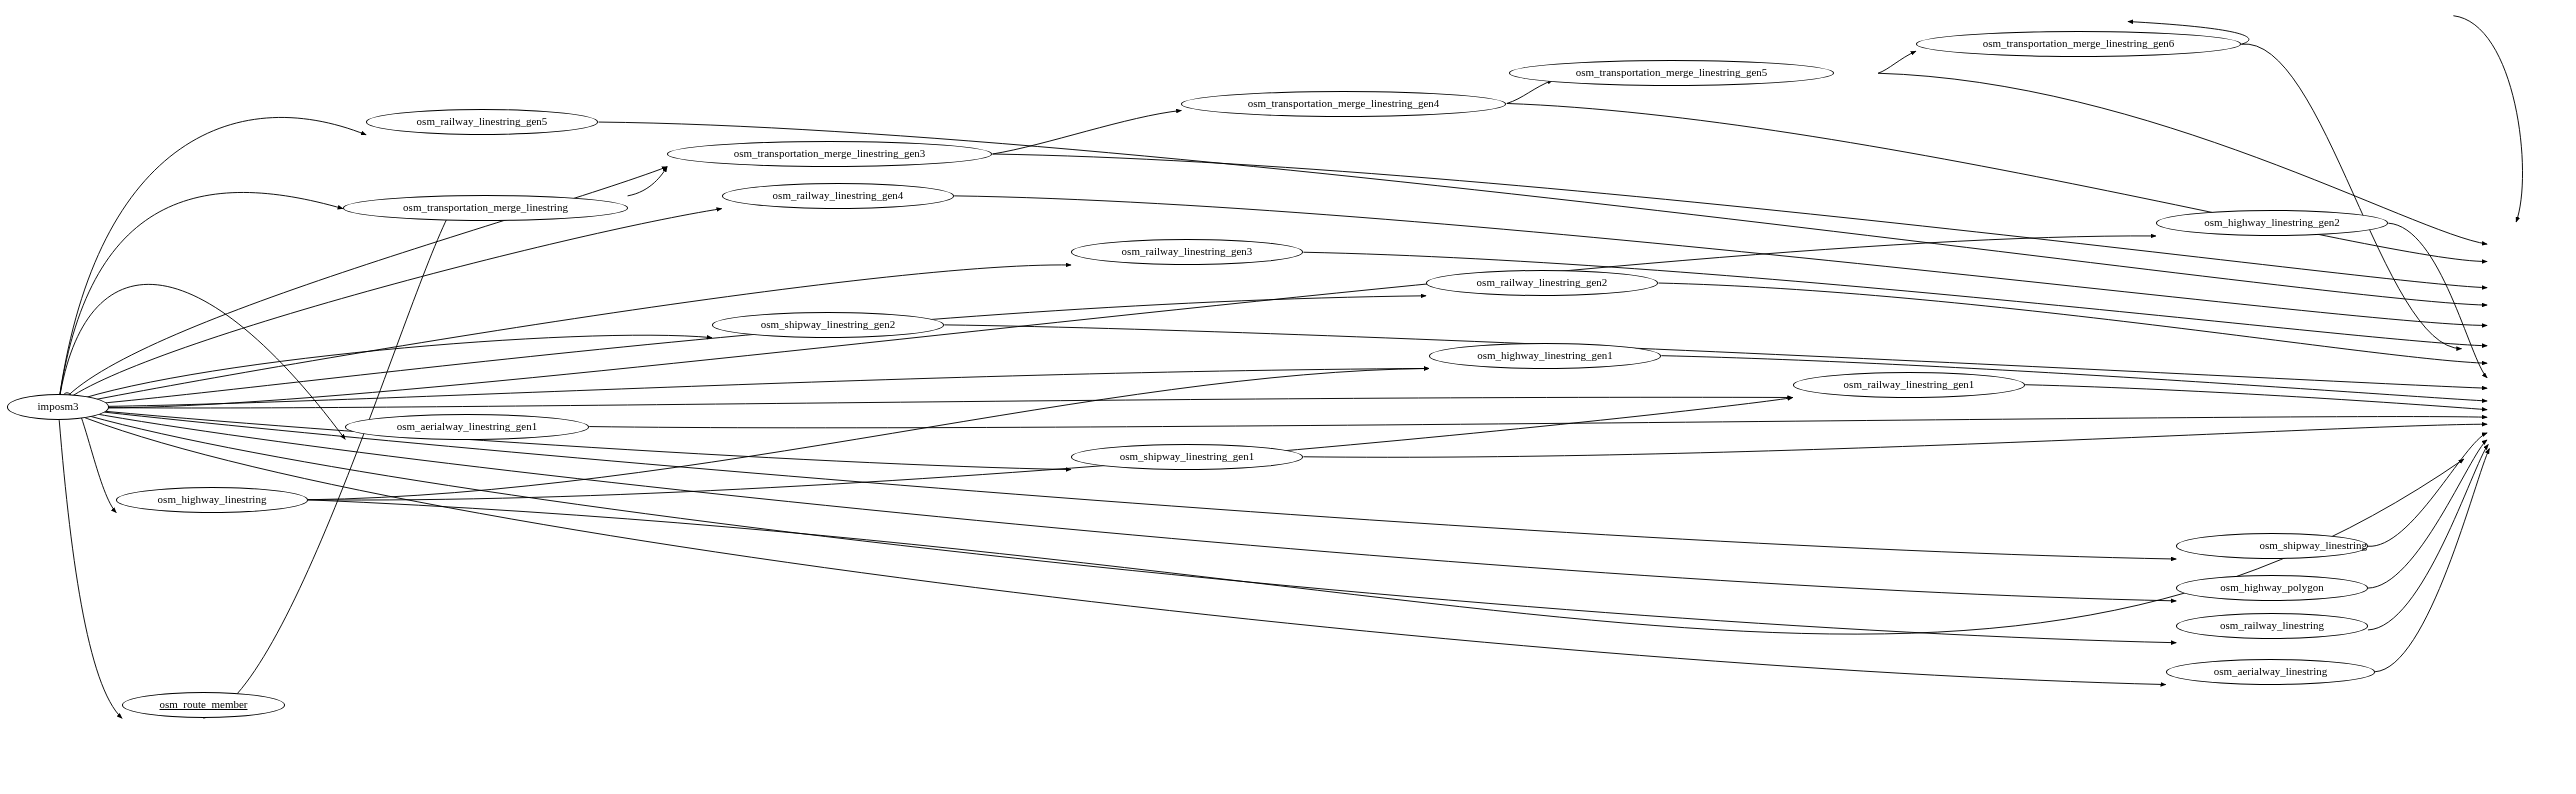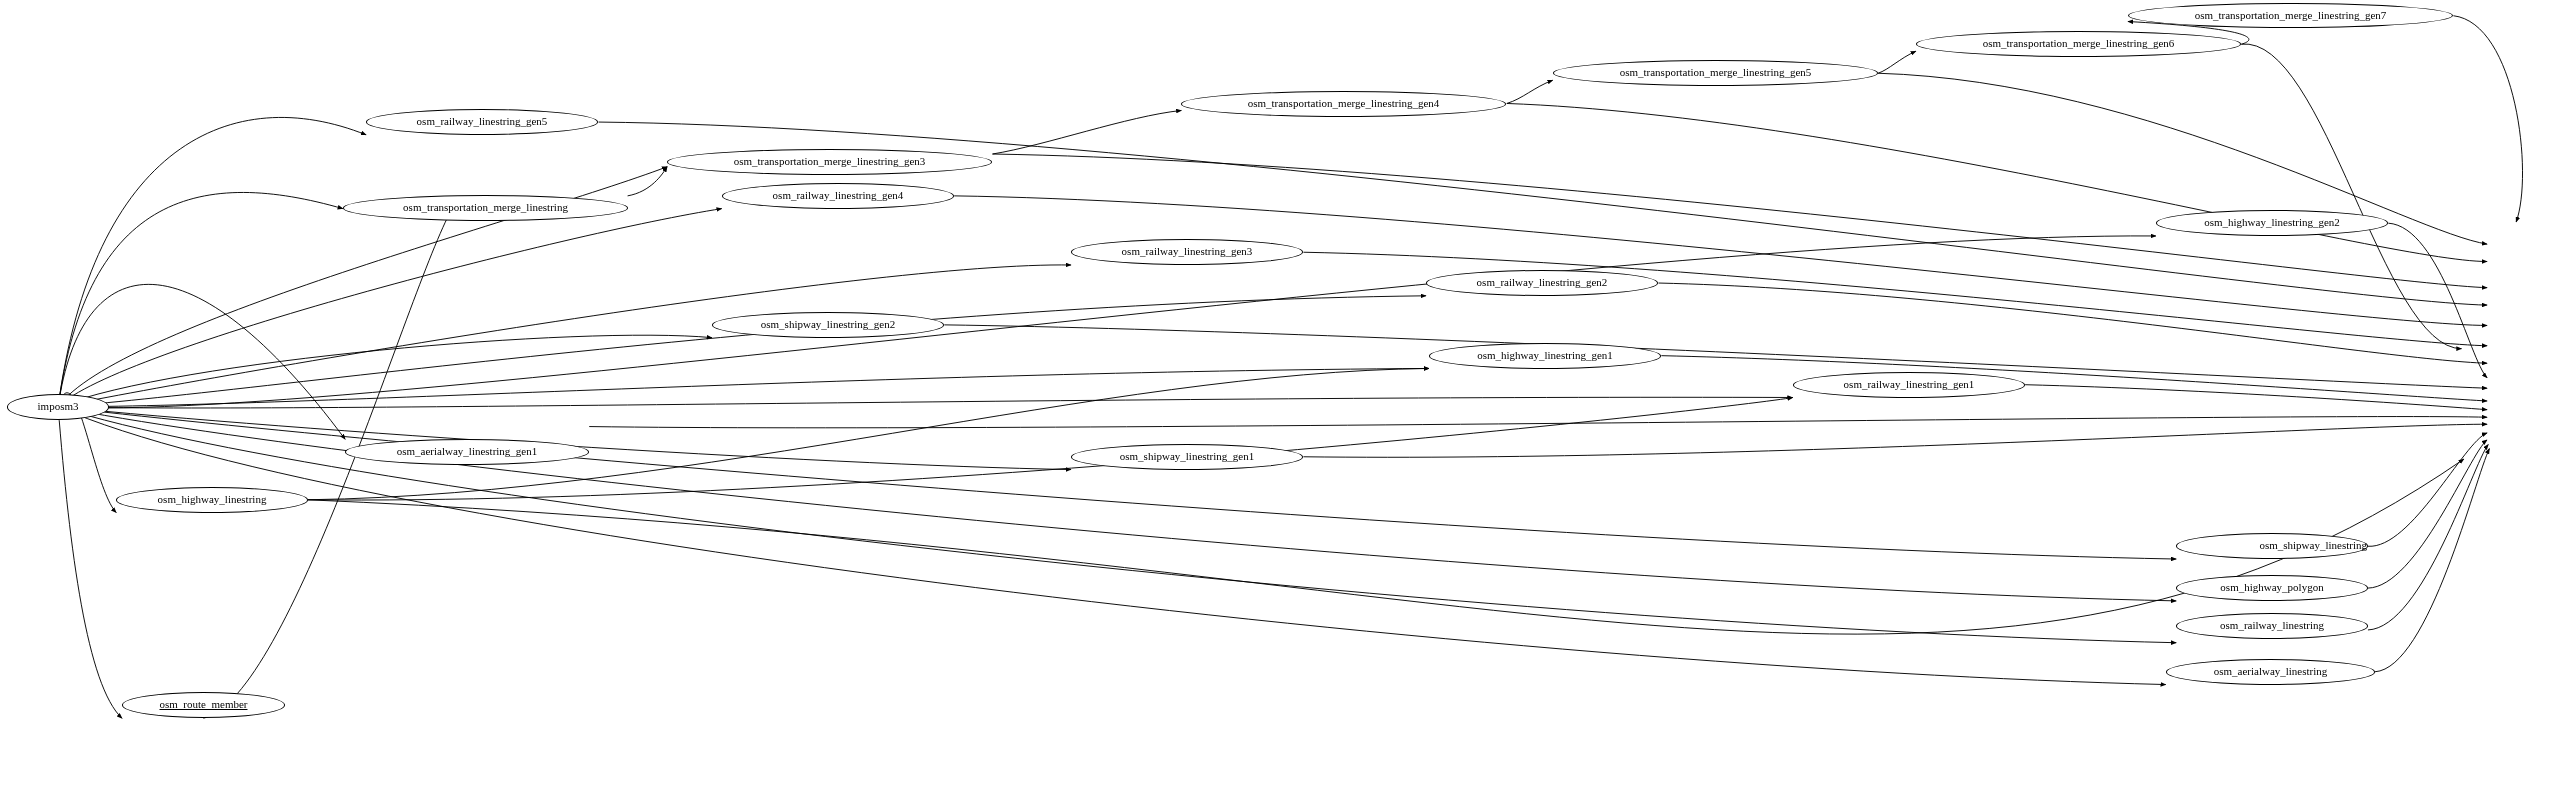--- a/index.html
+++ b/index.html
@@ -127,36 +127,33 @@
       <path d="M530,860 C1200,850 1900,640 2459,634"></path>
       <path d="M530,860 C1500,870 3000,700 3085,684"></path>
       <path d="M530,860 C2600,950 3400,1370 4240,790"></path>
     </g>
   </svg>
 
   <div class="node" style="left:7px; top:394px; width:102px; height:25.6px;">
     <span>imposm3</span>
   </div>
 
-  <div class="node" style="left:2128px; top:2.9px; width:325px; height:25.6px;">
-    <span>osm_transportation_merge_linestring_gen7</span>
-  </div>
   <div class="node" style="left:1916px; top:31px; width:325px; height:25.6px;">
     <span>osm_transportation_merge_linestring_gen6</span>
   </div>
-  <div class="node" style="left:1553px; top:60px; width:325px; height:25.6px;justify-content:center;">
+  <div class="node" style="left:1509px; top:60px; width:325px; height:25.6px;justify-content:center;">
     <span>osm_transportation_merge_linestring_gen5</span>
   </div>
   <div class="node" style="left:1181px; top:91px; width:325px; height:25.6px;">
     <span>osm_transportation_merge_linestring_gen4</span>
   </div>
   <div class="node" style="left:366px; top:109px; width:232px; height:25.6px;">
     <span>osm_railway_linestring_gen5</span>
   </div>
-  <div class="node" style="left:667px; top:149px; width:325px; height:25.6px;text-align:center;">
+  <div class="node" style="left:667px; top:141px; width:325px; height:25.6px;text-align:center;">
     <span>osm_transportation_merge_linestring_gen3</span>
   </div>
   <div class="node" style="left:343px; top:183px; width:285px; height:25.6px;margin-top:12px;">
     <span>osm_transportation_merge_linestring</span>
   </div>
   <div class="node" style="left:722px; top:183px; width:232px; height:25.6px;justify-content:center;">
     <span>osm_railway_linestring_gen4</span>
   </div>
   <div class="node" style="left:2156px; top:210px; width:232px; height:25.6px;align-items:center;">
     <span>osm_highway_linestring_gen2</span>
@@ -169,21 +166,21 @@
   </div>
   <div class="node" style="left:712px; top:312px; width:232px; height:25.6px;">
     <span>osm_shipway_linestring_gen2</span>
   </div>
   <div class="node" style="left:1429px; top:343px; width:232px; height:25.6px;">
     <span>osm_highway_linestring_gen1</span>
   </div>
   <div class="node" style="left:1793px; top:372px; width:232px; height:25.6px;">
     <span>osm_railway_linestring_gen1</span>
   </div>
-  <div class="node" style="left:345px; top:414px; width:244px; height:25.6px;margin-top:25px;">
+  <div class="node" style="left:345px; top:414px; width:244px; height:25.6px;">
     <span>osm_aerialway_linestring_gen1</span>
   </div>
   <div class="node" style="left:1071px; top:444px; width:232px; height:25.6px;">
     <span>osm_shipway_linestring_gen1</span>
   </div>
   <div class="node" style="left:116px; top:487px; width:192px; height:25.6px;">
     <span>osm_highway_linestring</span>
   </div>
   <div class="node" style="left:2176px; top:533px; width:192px; height:25.6px;justify-content:flex-end;">
     <span>osm_shipway_linestring</span>

